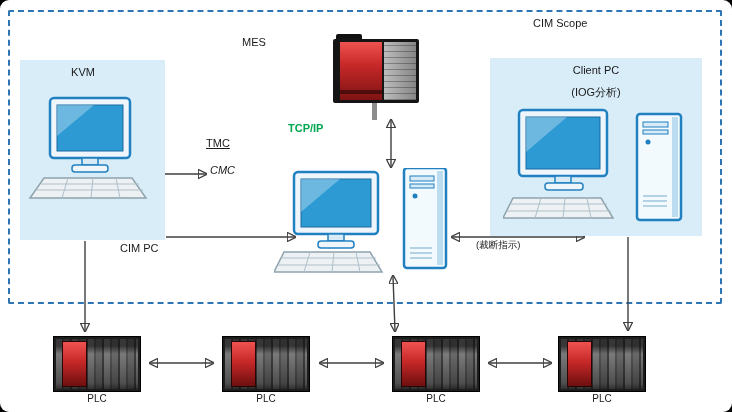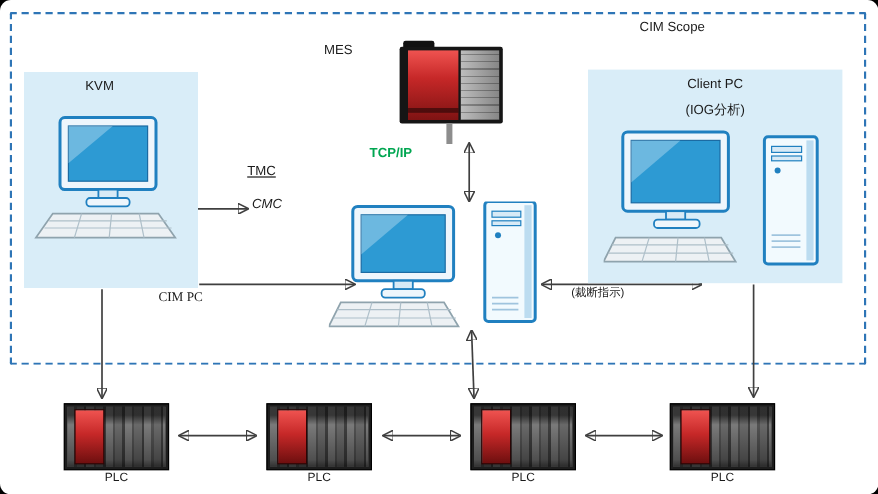--- a/index.html
+++ b/index.html
@@ -12,21 +12,21 @@
   .lbl.center{text-align:center;}
   .scope{
     position:absolute;left:8px;top:10px;width:710px;height:290px;
     border:2px dashed #2e75b6;border-radius:2px;background:transparent;
   }
   .zone{
     position:absolute;background:#d9edf8;
   }
   .zone.kvm{left:20px;top:60px;width:145px;height:180px;}
   .zone.client{left:490px;top:58px;width:212px;height:178px;}
-  .tcpip{color:#00a651;font-weight:bold;margin-left:20px;}
+  .tcpip{color:#00a651;font-weight:bold;}
   .small-note{font-size:9.5px;}
   .plc-label{font-size:10px;}
   svg.arrow-layer{position:absolute;left:0;top:0;width:732px;height:412px;pointer-events:none;}
   svg.arrow-layer path{stroke:#3f3f3f;stroke-width:1.4;fill:none;}
   .pc-svg{position:absolute;}
 
   
   .mes-server{position:absolute;left:333px;top:34px;width:86px;height:88px;}
   .srv-handle{position:absolute;left:3px;top:0;width:26px;height:7px;background:#111;border-radius:2px;}
   .srv-body{position:absolute;left:0;top:5px;width:86px;height:64px;background:#151515;border-radius:2px;}
@@ -88,36 +88,36 @@
     <g>
       <polygon points="16,82 104,82 118,102 2,102" fill="#edf1f4" stroke="#8fa3ad" stroke-width="1.5"></polygon>
       <line x1="13" y1="88" x2="111" y2="88" stroke="#aebfc9"></line>
       <line x1="9" y1="94" x2="115" y2="94" stroke="#aebfc9"></line>
       <line x1="40" y1="82" x2="34" y2="102" stroke="#aebfc9"></line>
       <line x1="65" y1="82" x2="63" y2="102" stroke="#aebfc9"></line>
       <line x1="88" y1="82" x2="92" y2="102" stroke="#aebfc9"></line>
     </g>
   </svg>
 
-  <div class="lbl" style="left:270px;top:36px;text-align:right;">MES</div>
+  <div class="lbl" style="left:242px;top:36px;text-align:right;">MES</div>
   <div class="mes-server">
     <div class="srv-handle"></div>
     <div class="srv-body">
       <div class="srv-red"></div>
       <div class="srv-side"></div>
     </div>
     <div class="srv-pole"></div>
   </div>
 
   <div class="lbl tcpip" style="left:288px;top:122px;">TCP/IP</div>
 
   <div class="lbl" style="left:206px;top:137px;text-decoration:underline;">TMC</div>
   <div class="lbl" style="left:210px;top:164px;font-style:italic;">CMC</div>
 
-  <div class="lbl" style="left:132px;top:242px;font-family:Liberation Serif, serif;">CIM PC</div>
+  <div class="lbl" style="left:120px;top:242px;">CIM PC</div>
   <svg class="pc-svg" style="left:274px;top:168px;width:176px;height:106px;" viewBox="0 0 176 106">
     <g>
       <rect x="130" y="0" width="42" height="100" rx="3" fill="#f2fafe" stroke="#2080c0" stroke-width="2.5"></rect>
       <rect x="163" y="3" width="6" height="94" fill="#bcdcf0"></rect>
       <rect x="136" y="8" width="24" height="5" fill="#d8eaf6" stroke="#2080c0" stroke-width="1"></rect>
       <rect x="136" y="16" width="24" height="4" fill="#d8eaf6" stroke="#2080c0" stroke-width="1"></rect>
       <circle cx="141" cy="28" r="2.5" fill="#2080c0"></circle>
       <line x1="136" y1="80" x2="158" y2="80" stroke="#9fc4de" stroke-width="1.5"></line>
       <line x1="136" y1="85" x2="158" y2="85" stroke="#9fc4de" stroke-width="1.5"></line>
       <line x1="136" y1="90" x2="158" y2="90" stroke="#9fc4de" stroke-width="1.5"></line>

